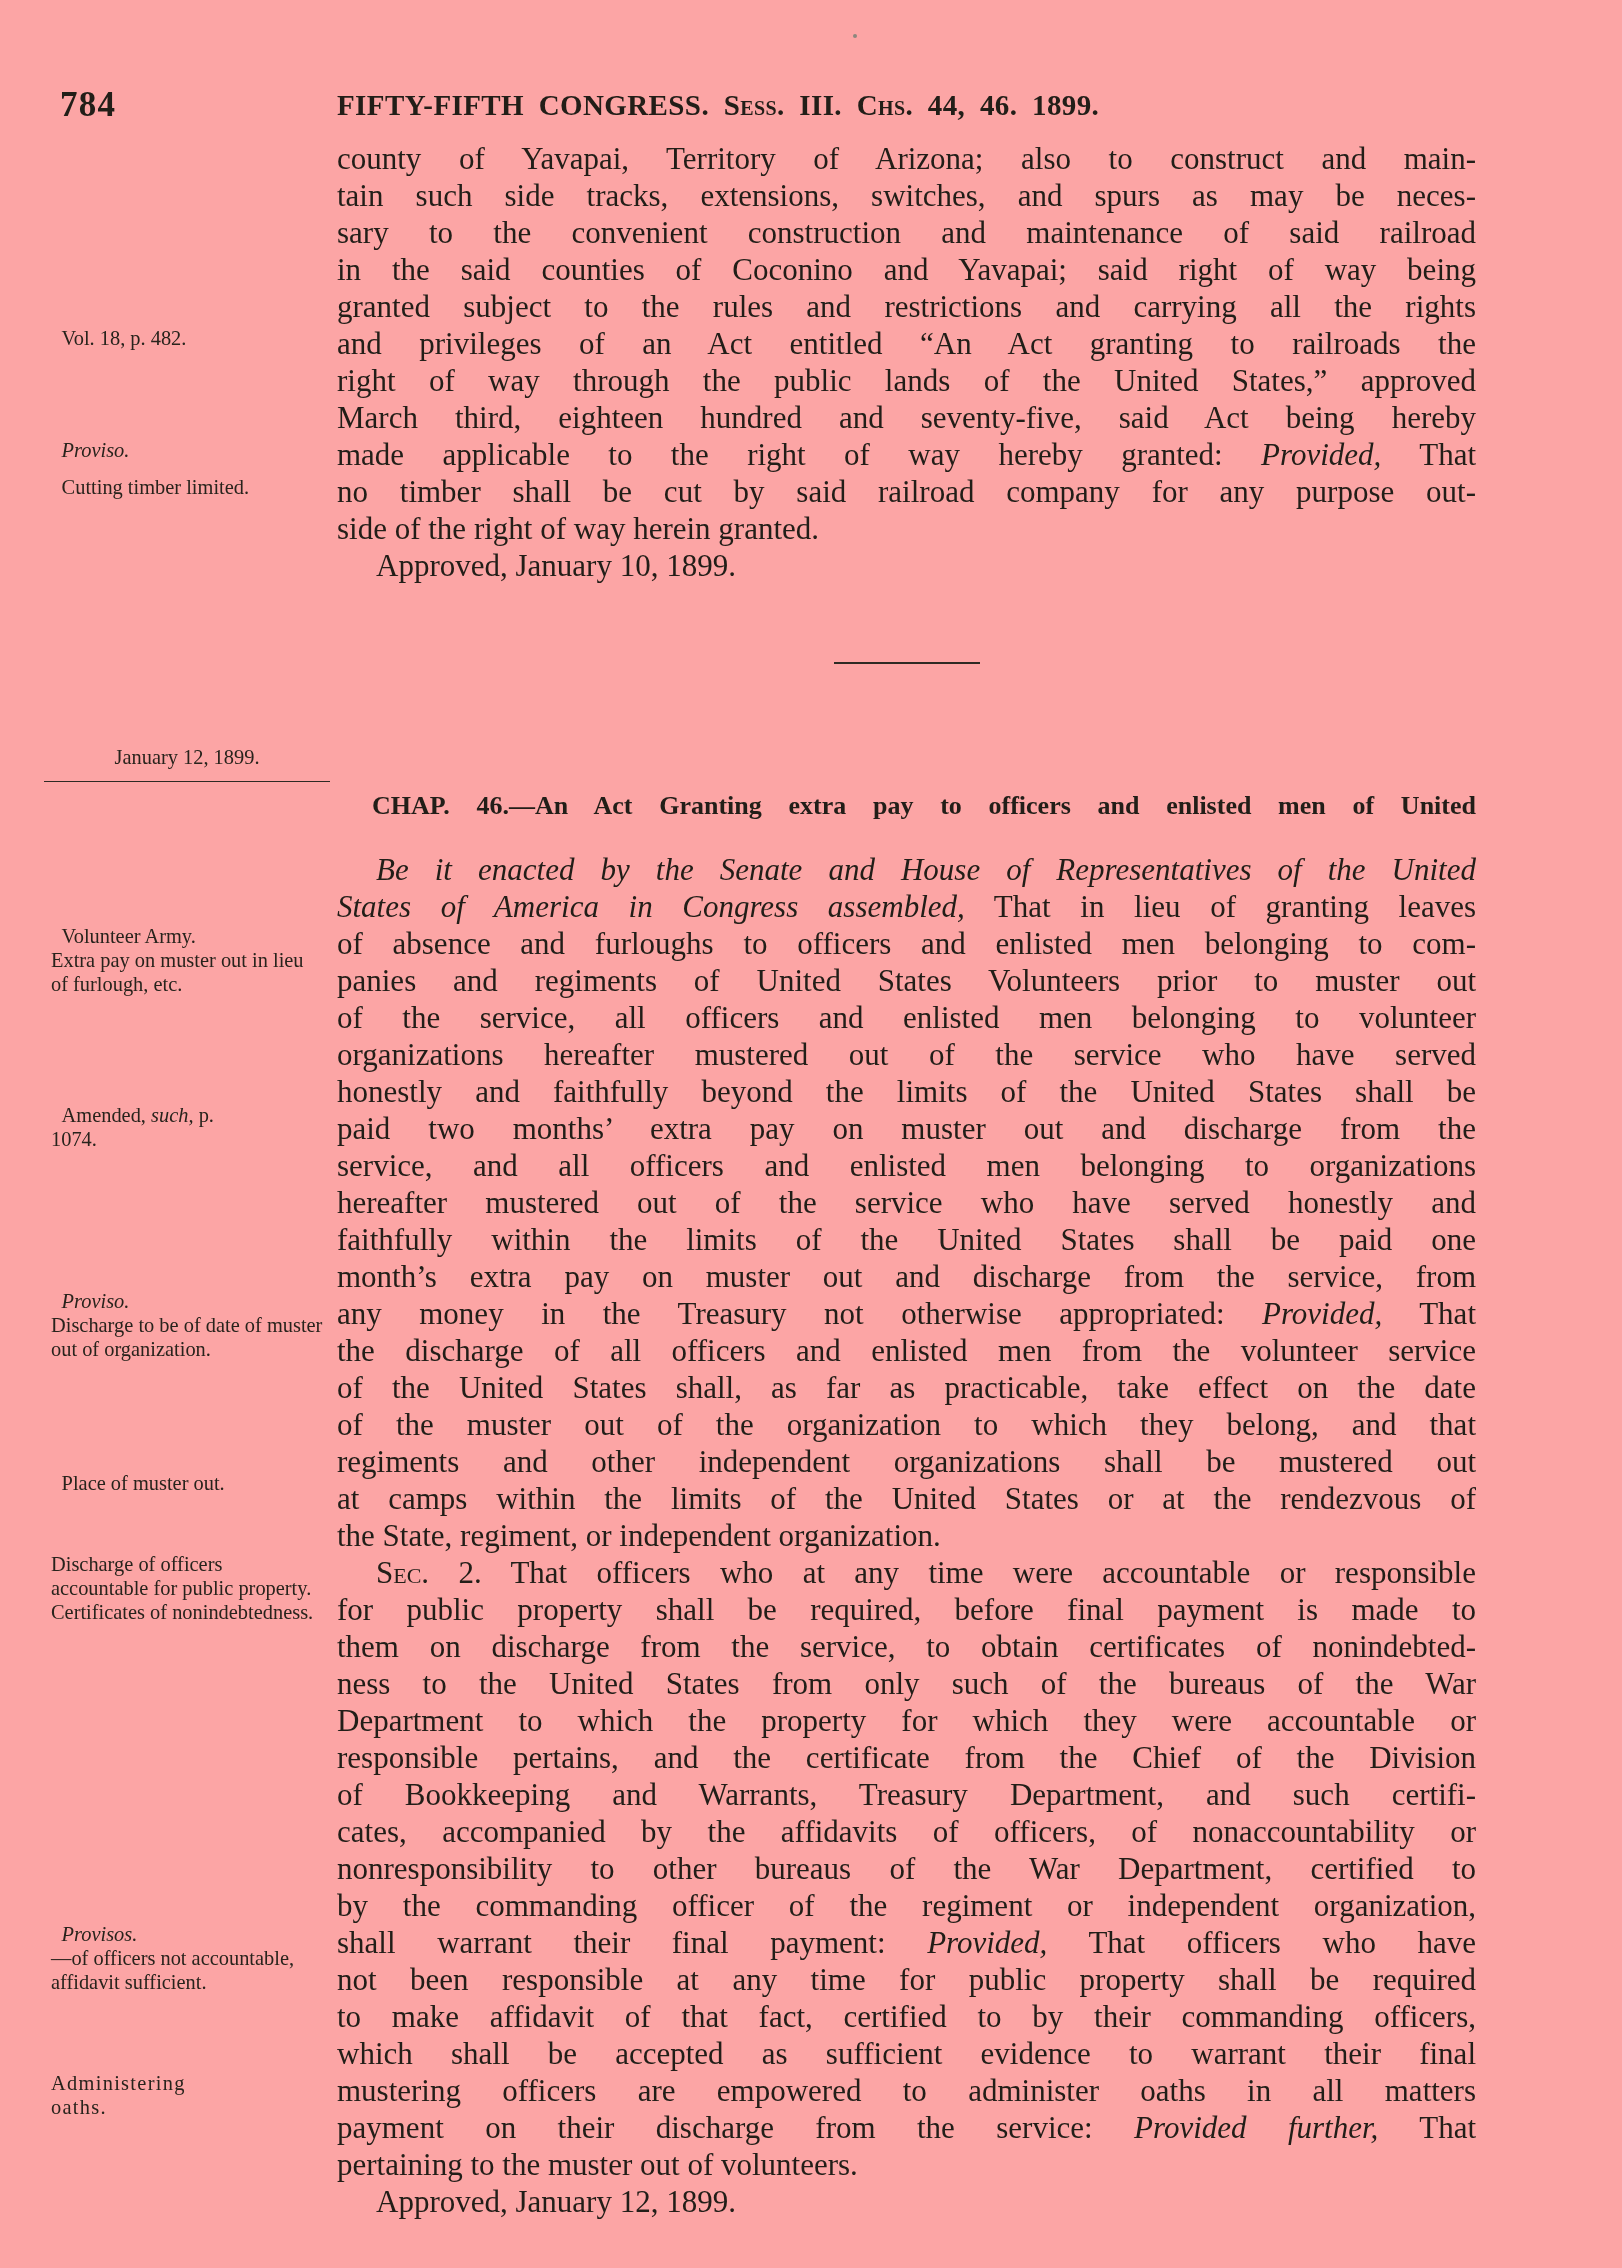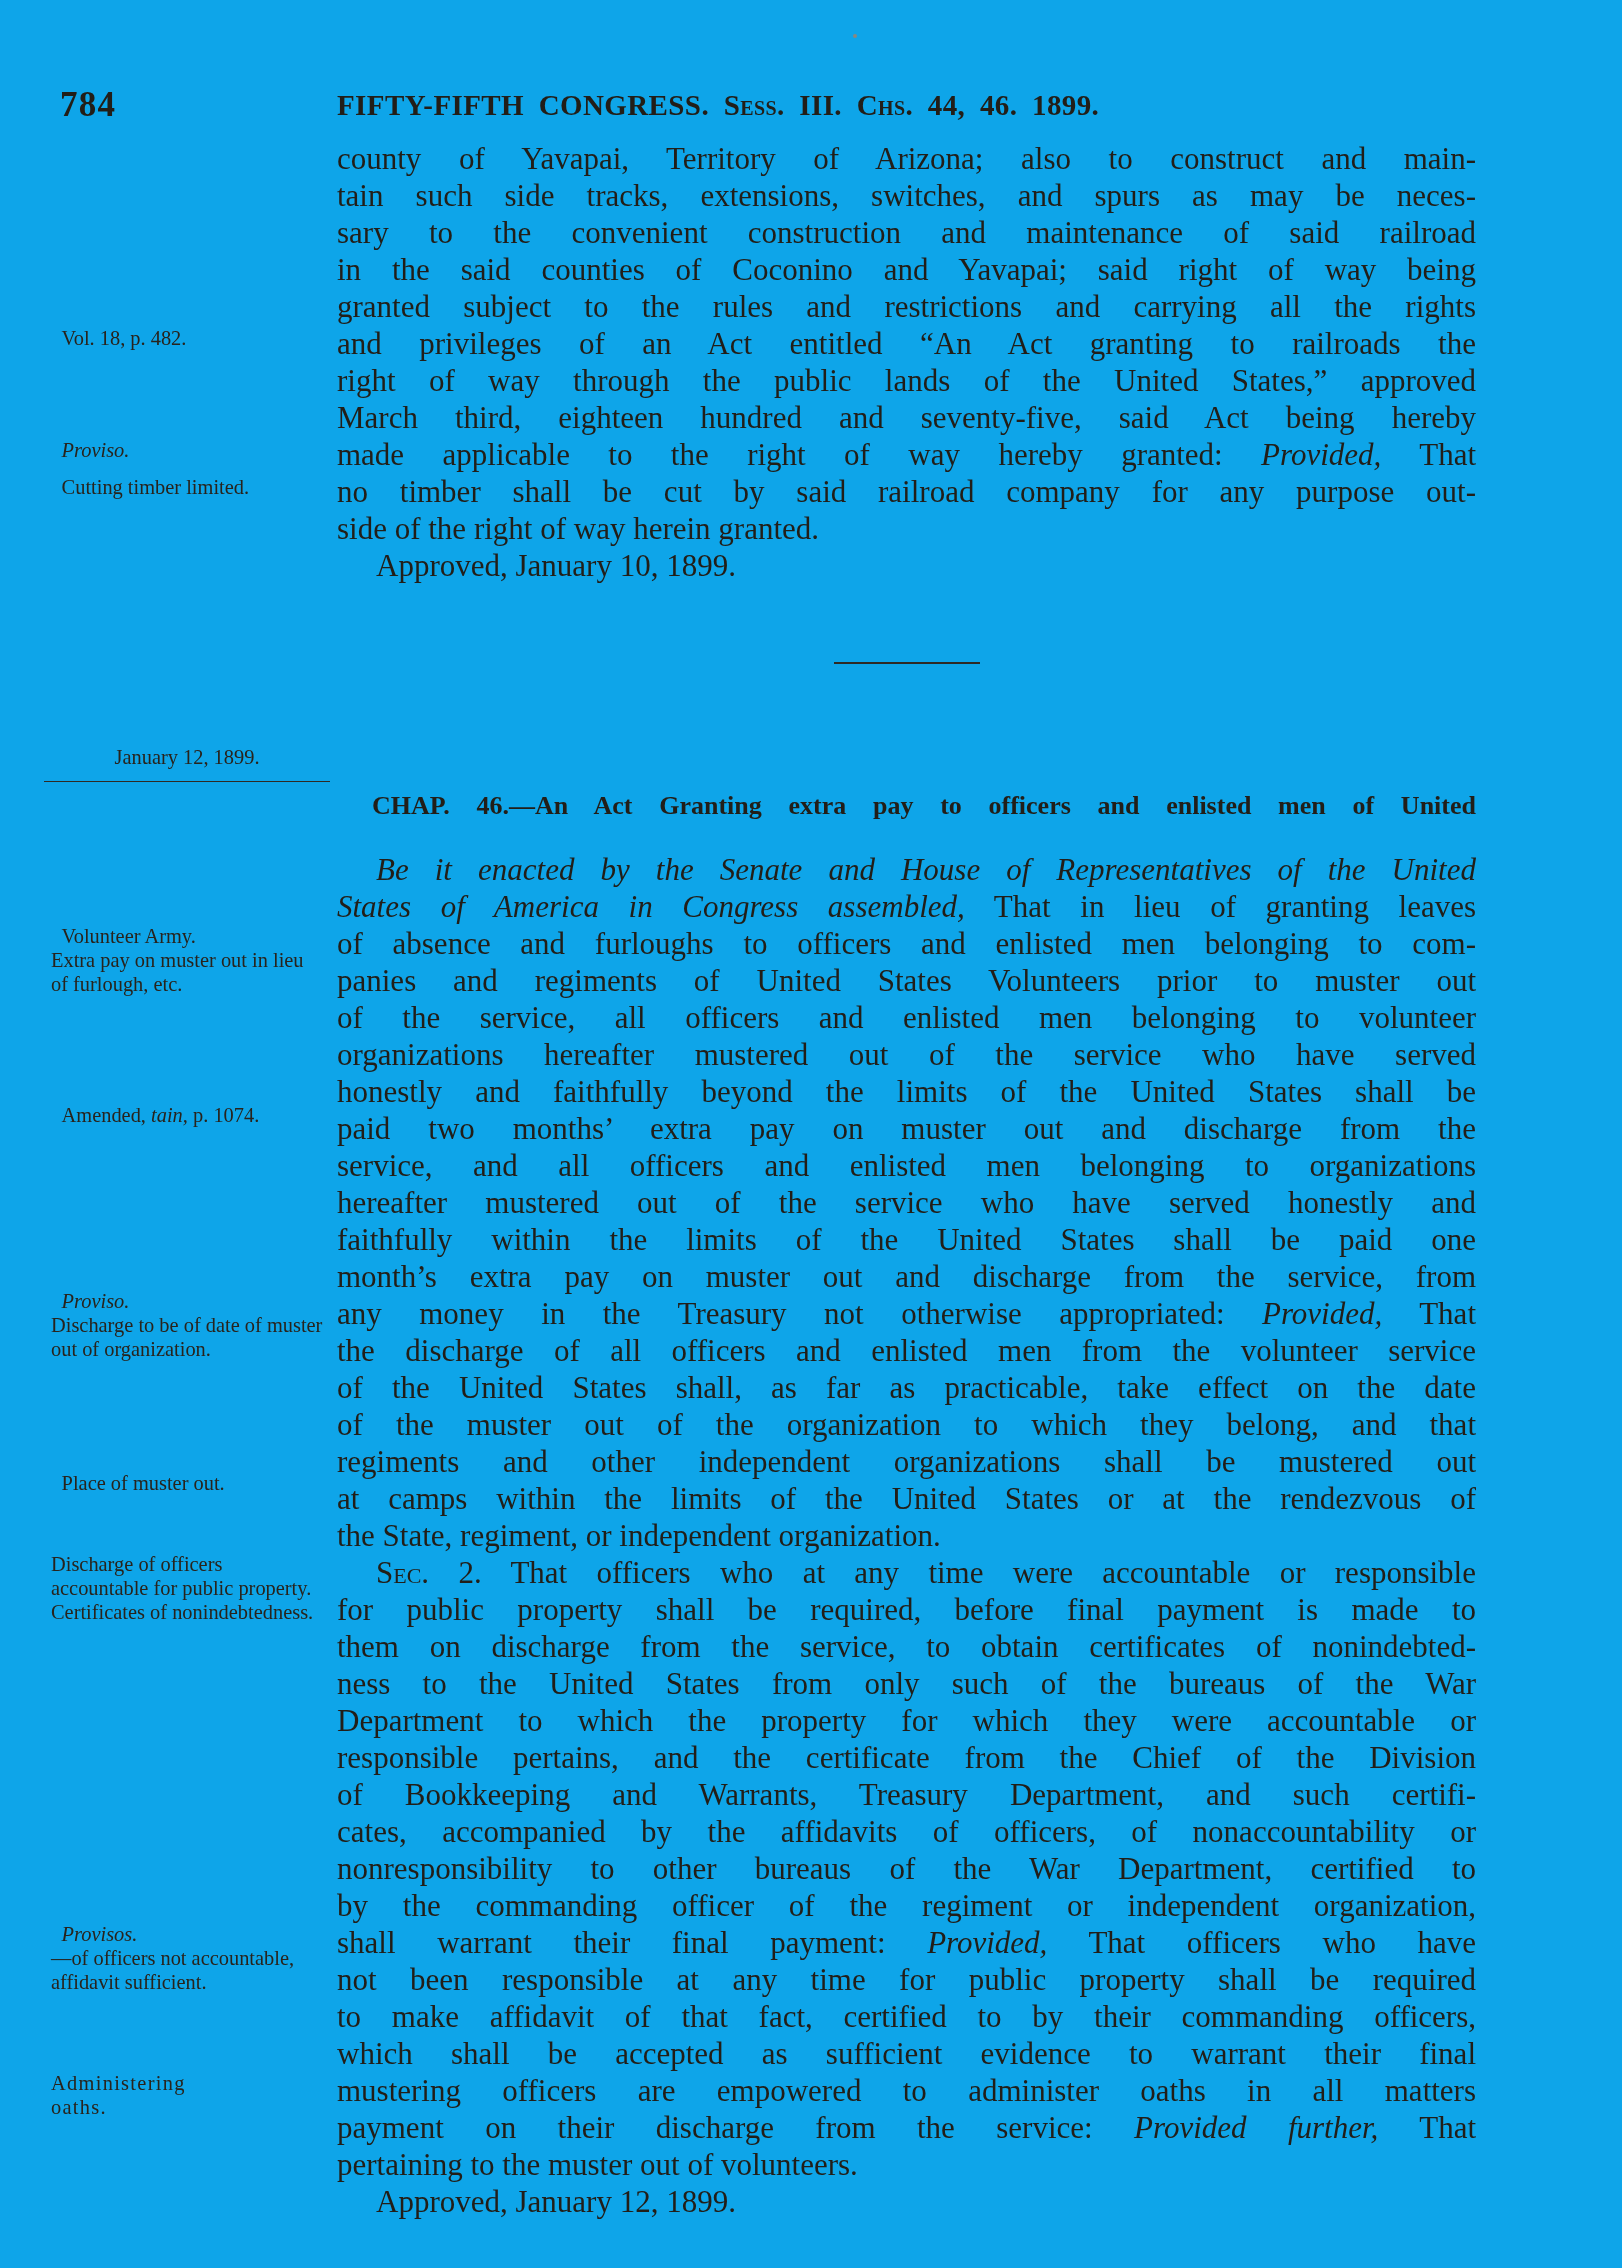--- a/index.html
+++ b/index.html
@@ -1,20 +1,20 @@
 <!DOCTYPE html>
 <html style="font-size:14px"><head>
 <meta charset="utf-8">
 <style>
   * { margin:0; padding:0; box-sizing:border-box; }
   html, body { background:#e8e6e0; }
   .page {
     position:relative;
     width:1623px; height:2268px;
-    background:#0ea5e9;
+    background:#fca5a5;
     color:#221e18;
     font-family:"Liberation Serif","DejaVu Serif",serif;
     overflow:hidden;
   }
   .speck { position:absolute; top:34px; left:853px; width:4.4px; height:4.4px; border-radius:50%; background:#8b877e; }
 
   
   .header-row { position:absolute; top:85px; left:51px; width:1520px; height:44px; }
   .page-num { position:absolute; left:8.9px; top:0; font-size:35px; letter-spacing:1.3px; font-weight:600; }
   .running-head {
@@ -81,21 +81,21 @@
 
   <div class="mnote m-date" style="top:745px">
     <div>January 12, 1899.</div>
   </div>
 
   <div class="mnote" style="top:924px">
     <div class="t">Volunteer Army.</div>
     <div class="b">Extra pay on muster out in lieu of furlough, etc.</div>
   </div>
   <div class="mnote m-narrow" style="top:1103px">
-    <div class="t">Amended, <i>tain,</i> p. 1074.</div>
+    <div class="t">Amended, <i>such,</i> p. 1074.</div>
   </div>
   <div class="mnote" style="top:1289px">
     <div class="t it">Proviso.</div>
     <div class="b">Discharge to be of date of muster out of organization.</div>
   </div>
   <div class="mnote" style="top:1471px">
     <div class="t">Place of muster out.</div>
   </div>
   <div class="mnote" style="top:1552px">
     <div class="b">Discharge of officers accountable for public property. Certificates of nonindebtedness.</div>

